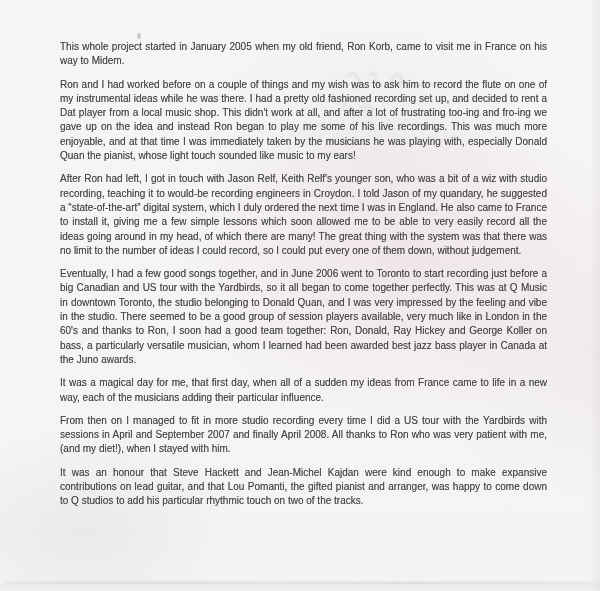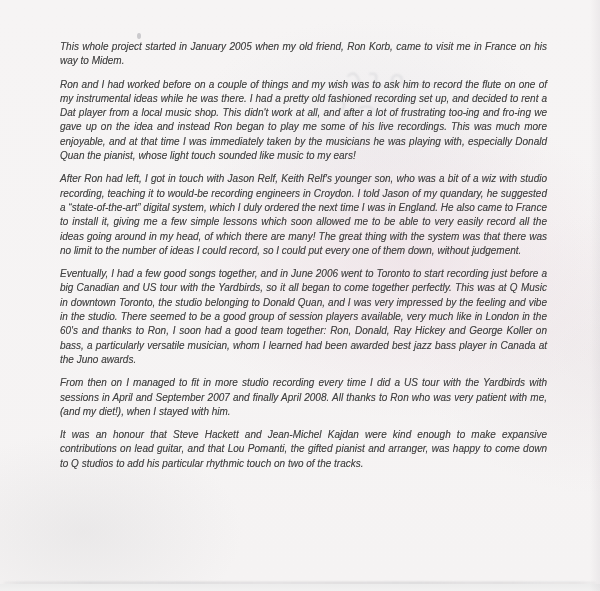--- a/index.html
+++ b/index.html
@@ -12,21 +12,20 @@
     width: 600px;
     height: 591px;
     overflow: hidden;
     font-family: "Liberation Sans", sans-serif;
     background:
       radial-gradient(ellipse 320px 220px at 68% 44%, rgba(230,206,216,0.38), rgba(230,206,216,0) 72%),
       radial-gradient(ellipse 260px 160px at 62% 22%, rgba(214,214,222,0.22), rgba(214,214,222,0) 70%),
       radial-gradient(ellipse 220px 140px at 14% 90%, rgba(196,196,198,0.22), rgba(196,196,198,0) 72%),
       radial-gradient(ellipse 260px 200px at 100% 60%, rgba(226,216,220,0.30), rgba(226,216,220,0) 70%),
       linear-gradient(#f6f4f4, #f5f3f3);
-    font-style: italic;
   }
   .text-block {
     position: absolute;
     left: 60px;
     top: 40px;
     width: 487px;
     color: #454545;
     font-size: 10px;
     line-height: 14.3px;
     text-align: justify;
@@ -101,20 +100,21 @@
       <path d="M8 30 q10 4 4 12"></path>
       <path d="M30 40 q8 -4 14 2"></path>
     </g>
   </svg>
 
   <div class="text-block">
     <p>This whole project started in January 2005 when my old friend, Ron Korb, came to visit me in France on his way to Midem.</p>
     <p>Ron and I had worked before on a couple of things and my wish was to ask him to record the flute on one of my instrumental ideas while he was there.  I had a pretty old fashioned recording set up, and decided to rent a Dat player from a local music shop.  This didn't work at all, and after a lot of frustrating too-ing and fro-ing we gave up on the idea and instead Ron began to play me some of his live recordings.  This was much more enjoyable, and at that time I was immediately taken by the musicians he was playing with, especially Donald Quan the pianist, whose light touch sounded like music to my ears!</p>
     <p>After Ron had left, I got in touch with Jason Relf, Keith Relf's younger son, who was a bit of a wiz with studio recording, teaching it to would-be recording engineers in Croydon.  I told Jason of my quandary, he suggested a “state-of-the-art” digital system, which I duly ordered the next time I was in England.  He also came to France to install it, giving me a few simple lessons which soon allowed me to be able to very easily record all the ideas going around in my head, of which there are many!  The great thing with the system was that there was no limit to the number of ideas I could record, so I could put every one of them down, without judgement.</p>
     <p>Eventually, I had a few good songs together, and in June 2006 went to Toronto to start recording just before a big Canadian and US tour with the Yardbirds, so it all began to come together perfectly.   This was at Q Music in downtown Toronto, the studio belonging to Donald Quan, and I was very impressed by the feeling and vibe in the studio.  There seemed to be a good group of session players available, very much like in London in the 60's and thanks to Ron, I soon had a good team together: Ron, Donald, Ray Hickey and George Koller on bass, a particularly versatile musician, whom I learned had been awarded best jazz bass player in Canada at the Juno awards.</p>
+    <p>It was a magical day for me, that first day, when all of a sudden my ideas from France came to life in a new way, each of the musicians adding their particular influence.</p>
     <p>From then on I managed to fit in more studio recording every time I did a US tour with the Yardbirds with sessions in April and September 2007 and finally April 2008.  All thanks to Ron who was very patient with me, (and my diet!), when I stayed with him.</p>
     <p>It was an honour that Steve Hackett and Jean-Michel Kajdan were kind enough to make expansive contributions on lead guitar, and that Lou Pomanti, the gifted pianist and arranger, was happy to come down to Q studios to add his particular rhythmic touch on two of the tracks.</p>
   </div>
 
   <div class="bottom-edge-line"></div>
   <div class="bottom-edge-strip"></div>
   <div class="right-edge-shade"></div>
 
 </div>
 

